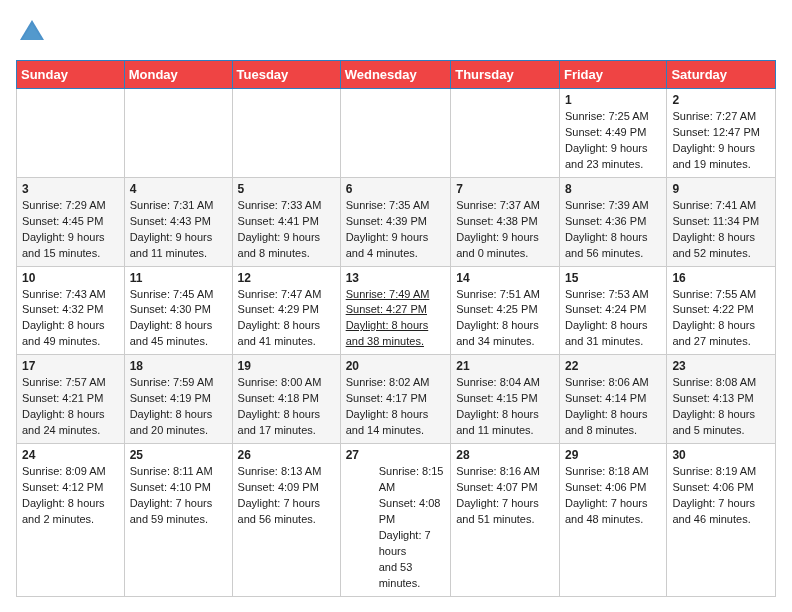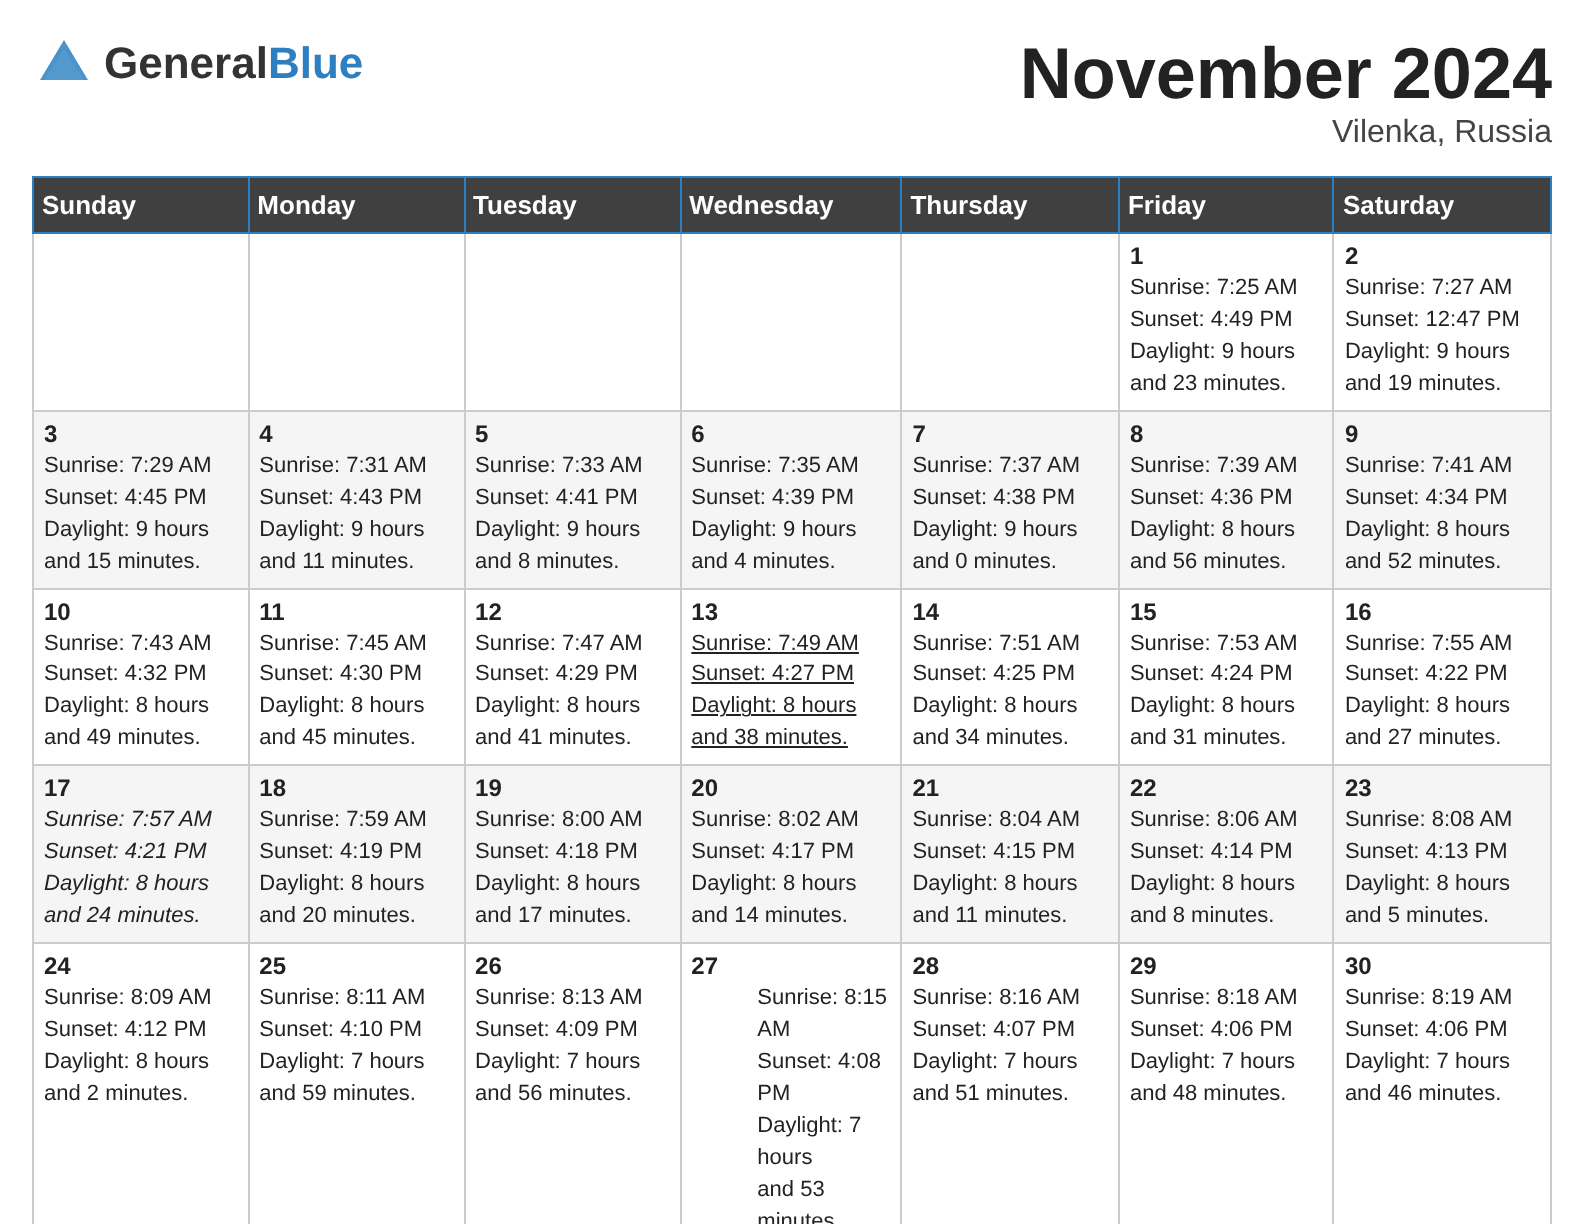--- a/index.html
+++ b/index.html
@@ -40,21 +40,21 @@
     .location {
       font-size: 16px;
       color: #444;
     }
     .calendar {
       width: 100%;
       border-collapse: collapse;
       font-size: 11px;
     }
     .calendar th {
-      background: #404040;
+      background: #ef4444;
       color: #fff;
       padding: 6px 4px;
       text-align: left;
       font-size: 13px;
       font-weight: bold;
       border: 1px solid #2d7fc1;
     }
     .calendar td {
       vertical-align: top;
       border: 1px solid #ccc;
@@ -91,28 +91,21 @@
 <body>
 
 <div class="header">
   <div class="logo">
     <div class="logo-wrapper">
       <svg width="32" height="32" viewBox="0 0 32 32">
         <rect x="0" y="0" width="32" height="32" fill="none"></rect>
         <polygon points="16,4 28,24 4,24" fill="#2d7fc1" opacity="0.85"></polygon>
         <polygon points="16,8 26,24 6,24" fill="#5aa0d0" opacity="0.5"></polygon>
       </svg>
-      <span class="logo-text">
-        <span class="general">General</span><span class="blue">Blue</span>
-      </span>
     </div>
-  </div>
-  <div class="title-block">
-    <div class="month-title">November 2024</div>
-    <div class="location">Vilenka, Russia</div>
   </div>
 </div>
 
 <table class="calendar">
   <thead>
     <tr>
     <th>Sunday</th>
         <th>Monday</th>
         <th>Tuesday</th>
         <th>Wednesday</th>
@@ -182,21 +175,21 @@
         <td>
           <span class="day-num">8</span>
           <div class="day-info" style="white-space: pre-line;">Sunrise: 7:39 AM
 Sunset: 4:36 PM
 Daylight: 8 hours
 and 56 minutes.</div>
         </td>
         <td>
           <span class="day-num">9</span>
           <div class="day-info" style="white-space: pre-line;">Sunrise: 7:41 AM
-Sunset: 4:34 PM
+Sunset: 11:34 PM
 Daylight: 8 hours
 and 52 minutes.</div>
         </td>
       </tr>
       <tr>
         <td>
           <span class="day-num">10</span>
           <div class="day-info" style="white-space: pre-line;">Sunrise: 7:43 AM
 Sunset: 4:32 PM
 Daylight: 8 hours
@@ -241,21 +234,21 @@
           <span class="day-num">16</span>
           <div class="day-info" style="white-space: pre-line;">Sunrise: 7:55 AM
 Sunset: 4:22 PM
 Daylight: 8 hours
 and 27 minutes.</div>
         </td>
       </tr>
       <tr>
         <td>
           <span class="day-num">17</span>
-          <div class="day-info" style="white-space: pre-line; font-style: italic;">Sunrise: 7:57 AM
+          <div class="day-info" style="white-space: pre-line;">Sunrise: 7:57 AM
 Sunset: 4:21 PM
 Daylight: 8 hours
 and 24 minutes.</div>
         </td>
         <td>
           <span class="day-num">18</span>
           <div class="day-info" style="white-space: pre-line;">Sunrise: 7:59 AM
 Sunset: 4:19 PM
 Daylight: 8 hours
 and 20 minutes.</div>

